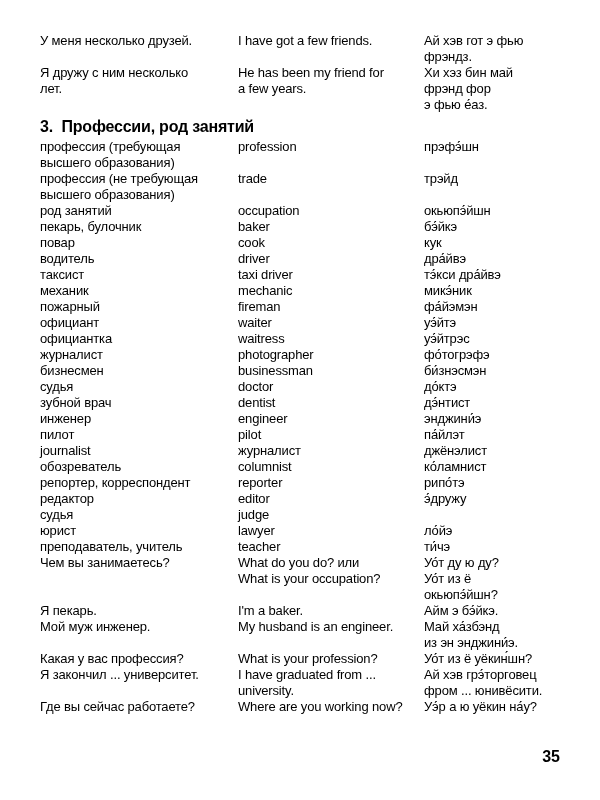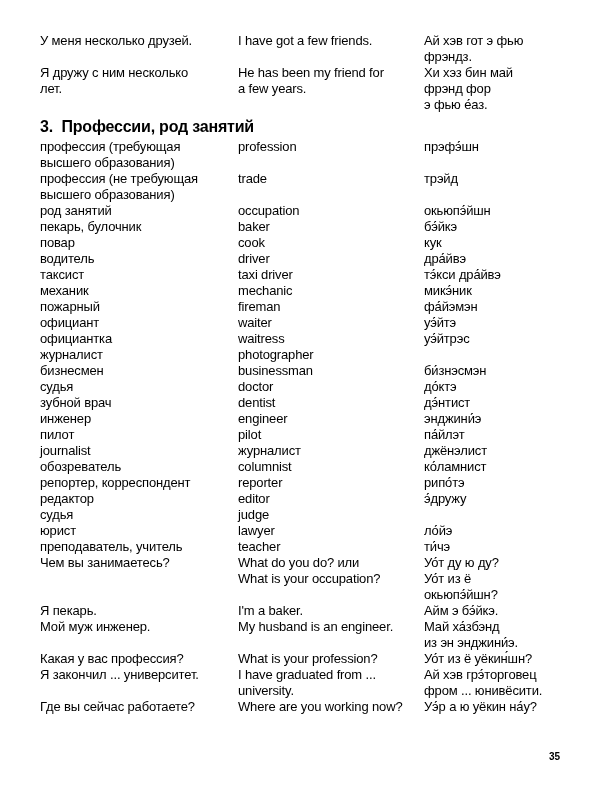--- a/index.html
+++ b/index.html
@@ -39,21 +39,21 @@
     line-height: 18px;
     font-weight: bold;
     margin: 5px 0 3px 0;
     white-space: pre;
     letter-spacing: -0.2px;
   }
   .page-number {
     position: absolute;
     top: 748px;
     right: 40px;
-    font-size: 10px;
+    font-size: 16px;
     line-height: 17px;
     font-weight: bold;
   }
 </style>
 </head>
 <body>
 
 <div class="page">
   <div class="content">
     <div id="intro-rows">
@@ -210,20 +210,23 @@
             <div class="line">уэ́йтрэс</div>
           </div>
         </div>
         <div class="row">
           <div class="cell">
             <div class="line">журналист</div>
           </div>
           <div class="cell">
             <div class="line">photographer</div>
           </div>
+          <div class="cell">
+            <div class="line">фо́тогрэфэ</div>
+          </div>
         </div>
         <div class="row">
           <div class="cell">
             <div class="line">бизнесмен</div>
           </div>
           <div class="cell">
             <div class="line">businessman</div>
           </div>
           <div class="cell">
             <div class="line">би́знэсмэн</div>

